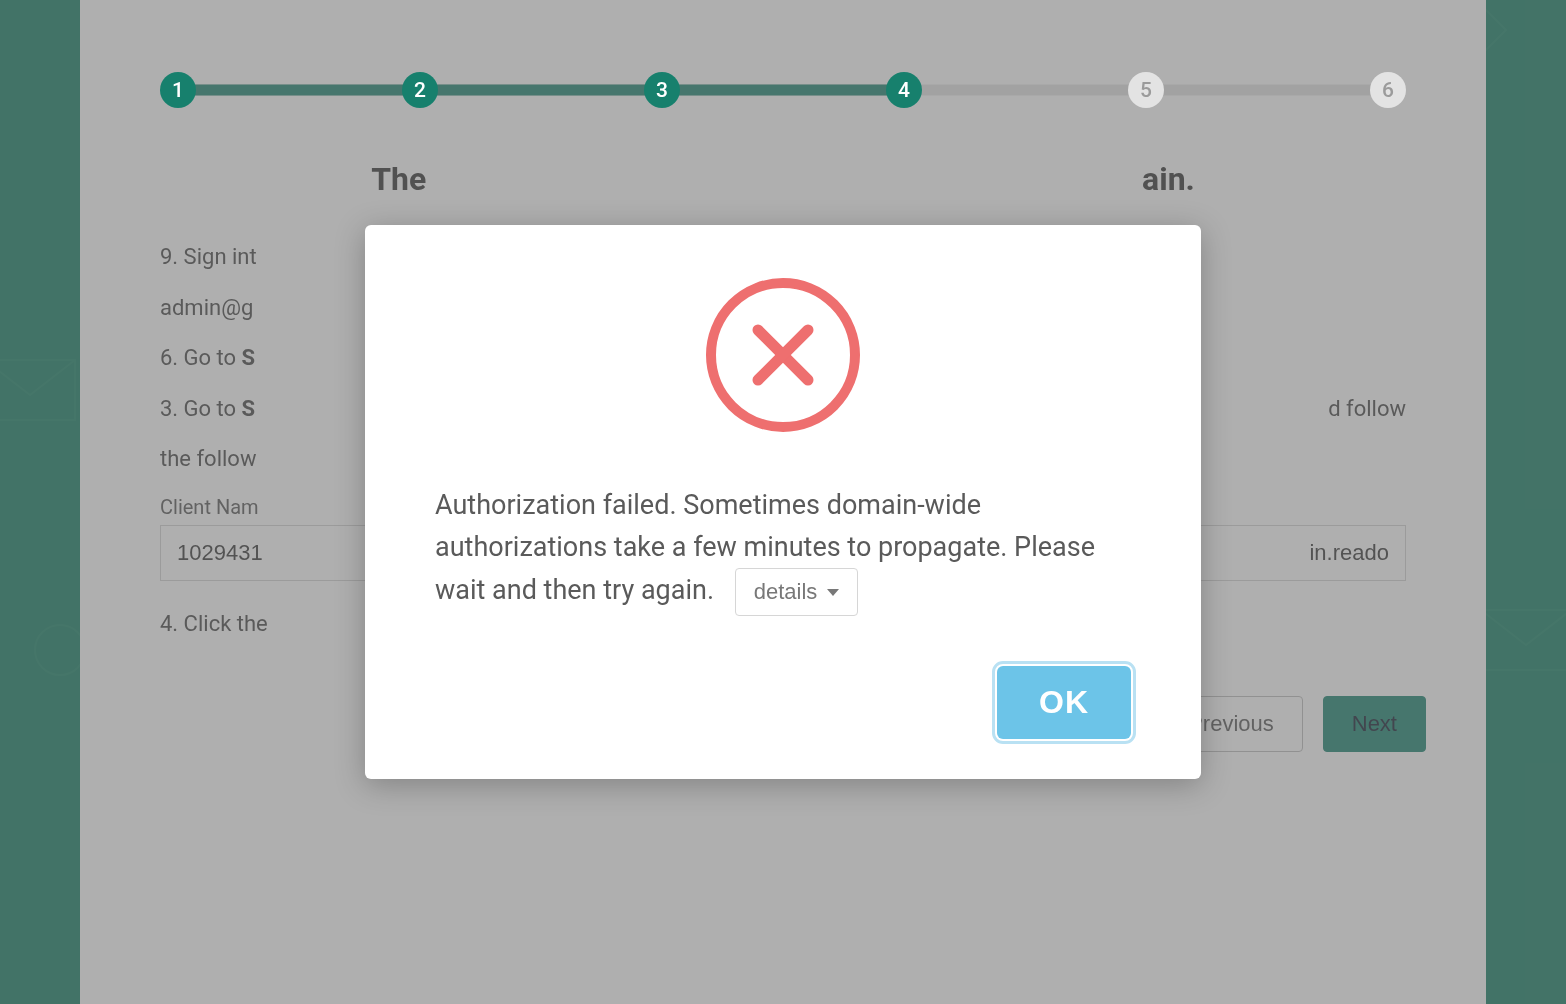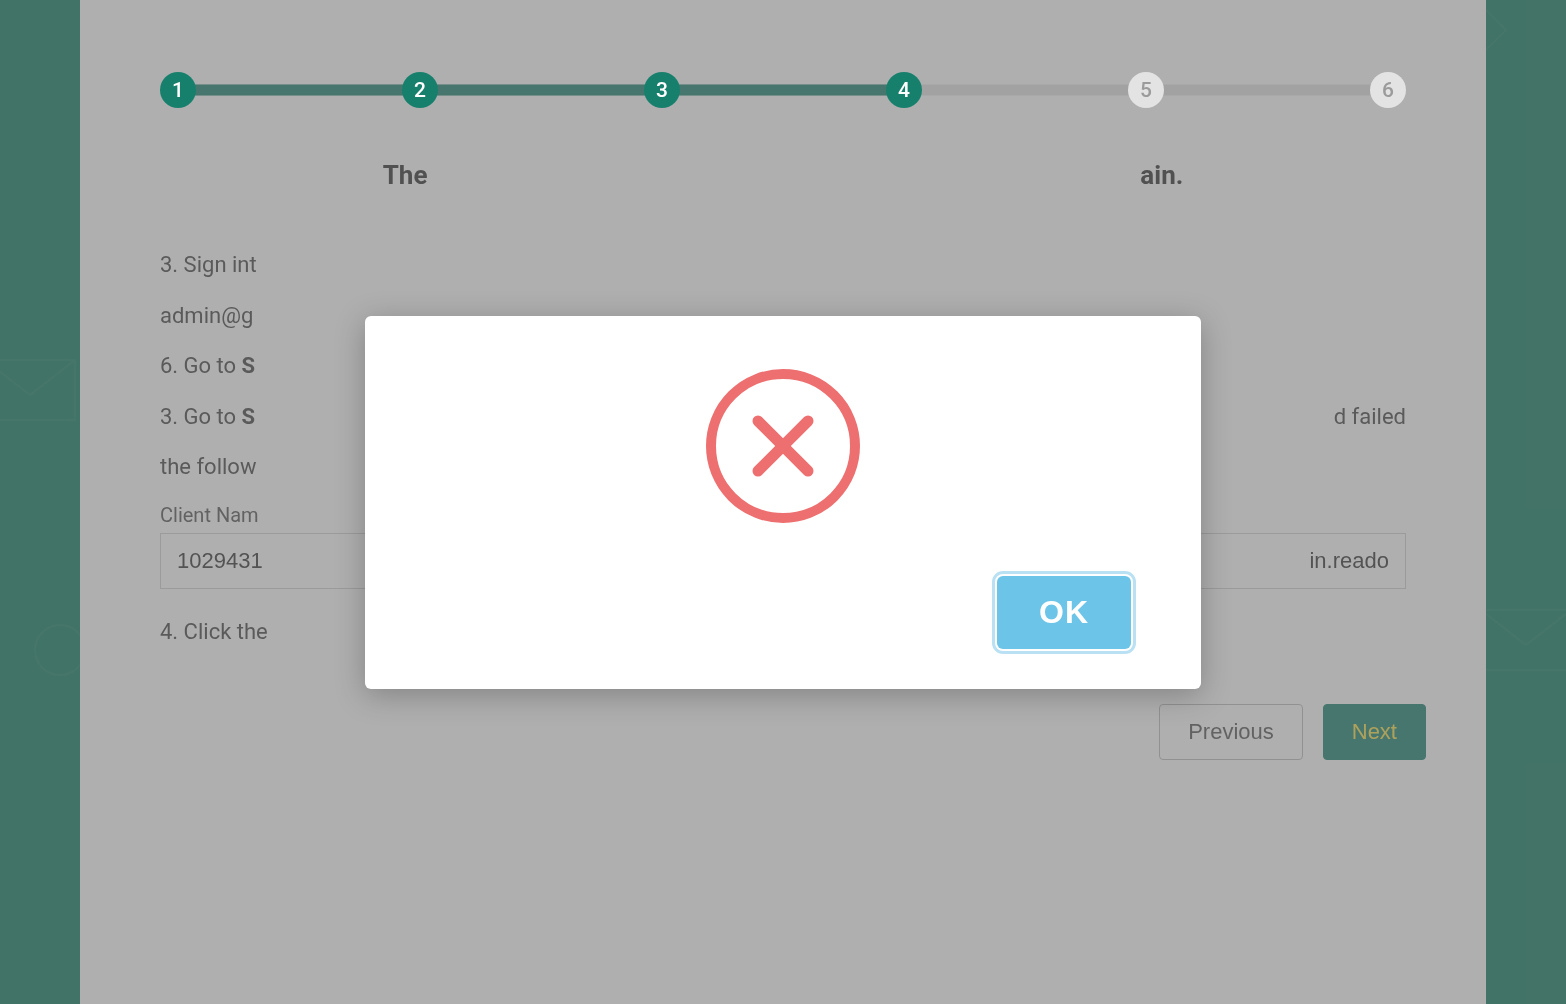--- a/index.html
+++ b/index.html
@@ -78,25 +78,25 @@
     color: #fff;
   }
   .step-node.upcoming {
     background: #e3e3e3;
     color: #9b9b9b;
   }
   .content {
     color: #3a3a3a;
   }
   .headline {
-    font-size: 26px;
+    font-size: 32px;
     font-weight: 700;
     text-align: center;
     color: #2f2f2f;
-    margin-bottom: 50px;
+    margin-bottom: 34px;
   }
   .instructions {
     padding: 0 20px;
     font-size: 22px;
     line-height: 2.3;
     color: #444;
   }
   .instructions .bold { font-weight: 700; }
   .field-row {
     display: flex;
@@ -136,21 +136,21 @@
     font-size: 22px;
     border-radius: 4px;
     border: 1px solid #bdbdbd;
     background: #fff;
     color: #555;
     cursor: pointer;
   }
   .btn-primary {
     background: #17806d;
     border-color: #17806d;
-    color: #fde047;
+    color: #0f172a;
     text-align: center;
   }
 
   
   .overlay {
     position: absolute;
     inset: 0;
     background: rgba(110,110,110,0.55);
     display: flex;
     align-items: center;
@@ -248,29 +248,29 @@
 
   <div class="content">
     <div class="headline">
       <span>The </span>
       <span style="display:inline-block; width:700px;"></span>
       <span>ain.</span>
     </div>
 
     <div class="instructions">
       <div>
-        <span>3. Sign int</span>
+        <span>9. Sign int</span>
       </div>
       <div>admin@g</div>
       <div>
         <span>6. Go to </span><span class="bold">S</span>
       </div>
       <div style="display:flex; justify-content:space-between;">
         <span><span>3. Go to </span><span class="bold">S</span></span>
-        <span>d failed</span>
+        <span>d follow</span>
       </div>
       <div>the follow</div>
     </div>
 
     <div class="field-row">
       <div class="field-col" style="flex:0 0 42%;">
         <div class="field-label">Client Nam</div>
         <input class="field-input" value="1029431" style="">
       </div>
       <div class="field-col">
@@ -290,17 +290,24 @@
 
 <div class="overlay">
   <div class="modal">
     <div class="modal-icon">
       <svg width="160" height="160" viewBox="0 0 160 160">
         <circle cx="80" cy="80" r="72" fill="none" stroke="#ee6f6f" stroke-width="10"></circle>
         <line x1="55" y1="55" x2="105" y2="105" stroke="#ee6f6f" stroke-width="11" stroke-linecap="round"></line>
         <line x1="105" y1="55" x2="55" y2="105" stroke="#ee6f6f" stroke-width="11" stroke-linecap="round"></line>
       </svg>
     </div>
+    <div class="modal-text">
+      <span>Authorization failed. Sometimes domain-wide authorizations take a few minutes to propagate. Please wait and then try again.</span>
+      <button class="details-btn">
+        <span>details</span>
+        <span class="caret"></span>
+      </button>
+    </div>
     <div class="modal-actions">
       <button class="ok-btn">OK</button>
     </div>
   </div>
 </div>
 
 </body></html>

